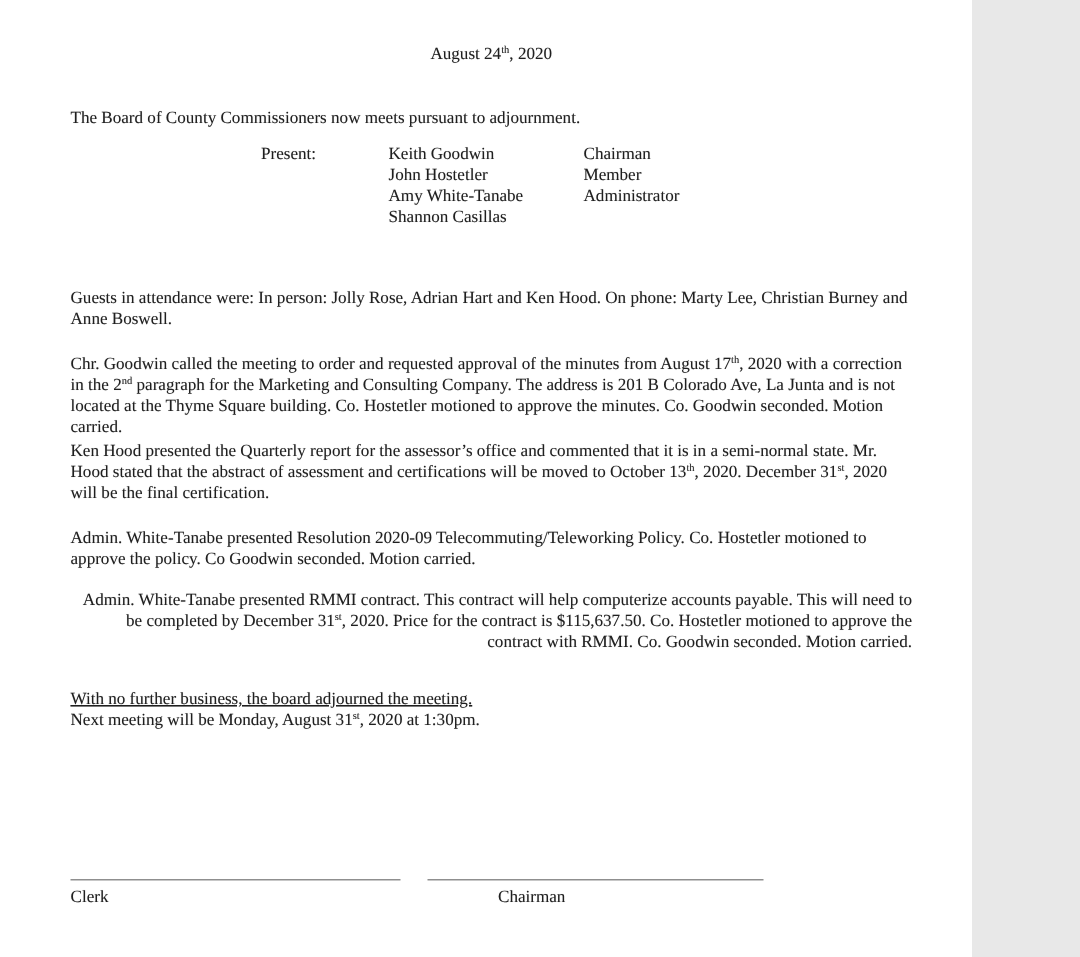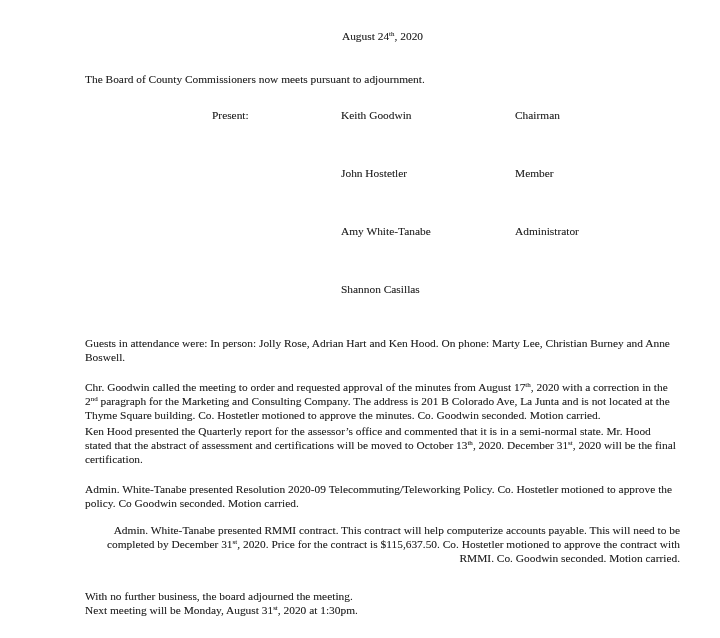--- a/index.html
+++ b/index.html
@@ -3,52 +3,51 @@
 <meta charset="utf-8">
 <style>
   :root {
     --text-color: #1f1f1f;
     --page-bg: #ffffff;
     --sig-line: #8f8f8f;
   }
   html, body { margin: 0; padding: 0; background: #e8e8e8; }
   .page {
     position: relative;
-    width: 720px;
+    width: 648px;
     height: 638px;
     background: var(--page-bg);
     box-sizing: border-box;
-    padding: 29px 40px 0 85px;
+    padding: 29px 40px 0 47px;
     overflow: hidden;
     font-family: "Liberation Serif", "DejaVu Serif", serif;
     font-size: 11.4px;
     line-height: 14px;
     color: var(--text-color);
     text-shadow: 0 0 0.5px rgba(32,32,32,0.35);
   }
   p { margin: 0; }
   sup { font-size: 7px; line-height: 0; vertical-align: 4px; }
 
   .date-line   { text-align: center; }
   .intro       { margin-top: 29px; }
 
   .present {
-    margin-top: 22px;
+    margin-top: 10px;
     margin-left: 127px;
     display: grid;
     grid-template-columns: 85px 130px auto;
-    gap: 44px;
   }
 
   .para-guests     { margin-top: 40px; }
   .para-minutes    { margin-top: 16px; }
   .para-assessor   { margin-top: 2px;  }
   .para-resolution { margin-top: 16px; font-family: Liberation Serif, serif; }
   .para-rmmi       { margin-top: 13px; text-align: right; }
-  .para-adjourn    { margin-top: 24px; }
+  .para-adjourn    { margin-top: 24px; text-decoration: underline; }
   .para-next       { margin-top: 0; }
 
   .signatures {
     margin-top: 99px;
     display: flex;
   }
   .sig-block-left  { width: 220px; }
   .sig-spacer      { width: 18px; }
   .sig-block-right { width: 224px; }
   .sig-line {

